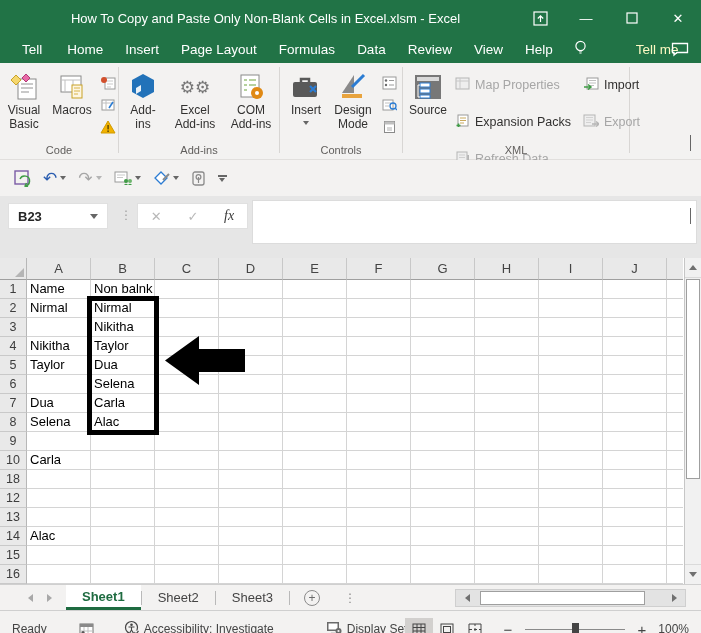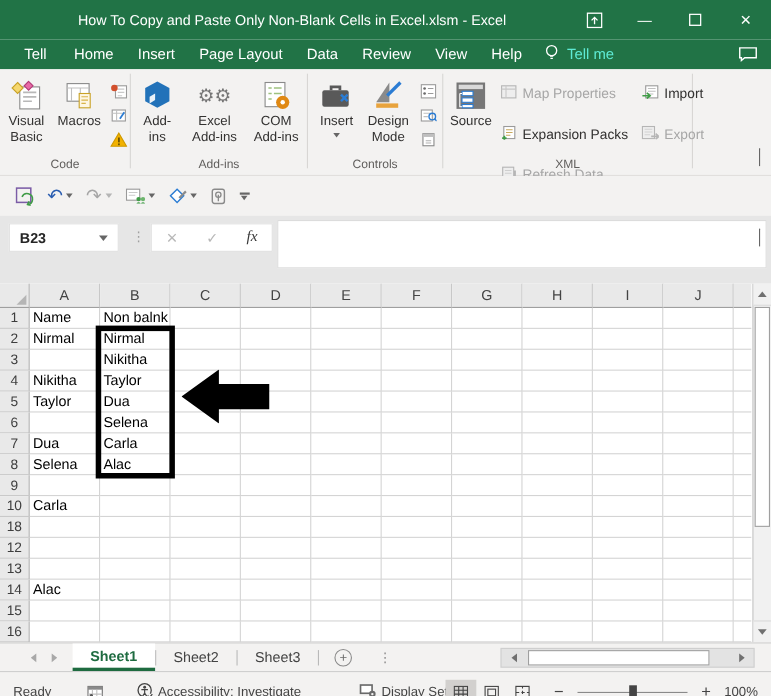--- a/index.html
+++ b/index.html
@@ -10,21 +10,21 @@
   #titlebar { position:absolute; left:0; top:0; width:701px; height:36px; background:#217346; display:flex; align-items:center; }
   #title-text { position:absolute; left:0; right:170px; text-align:center; color:#fff; font-size:13px; white-space:nowrap; }
   #win-controls { position:absolute; right:0; top:0; height:36px; display:flex; }
   .win-btn { width:46px; height:36px; display:flex; align-items:center; justify-content:center; color:#fff; font-size:13px; }
 
   
   #tabrow { position:absolute; left:0; top:36px; width:701px; height:27px; background:#217346; display:flex; align-items:stretch; }
   .menu-tab { color:#fff; font-size:13.5px; padding:0 11px; display:flex; align-items:center; cursor:default; }
   .menu-tab.first { margin-left:8px; padding:0 14px; }
   .menu-tab.active { background:#f3f2f1; color:#1e6b40; }
-  #tellme-wrap { display:flex; align-items:center; color:#5eead4; }
+  #tellme-wrap { display:flex; align-items:center; color:#fef9c3;gap:42px; }
   #feedback-wrap { position:absolute; right:12px; top:0; height:27px; display:flex; align-items:center; }
 
   
   #ribbon { position:absolute; left:0; top:63px; width:701px; height:97px; background:#f3f2f1; border-bottom:1px solid #e1dfdd; display:flex; }
   .rgroup { position:relative; height:100%; display:flex; justify-content:center; padding-top:5px; }
   .rgroup-label { position:absolute; bottom:3px; left:0; right:0; text-align:center; font-size:11px; color:#605e5c; }
   .gsep { width:1px; height:86px; background:#d8d6d4; margin-top:4px; }
   .bigbtn { width:52px; display:flex; flex-direction:column; align-items:center; padding-top:3px; }
   .bigbtn .ic { height:32px; display:flex; align-items:center; justify-content:center; }
   .blabel { font-size:12px; line-height:14px; color:#323130; text-align:center; }
@@ -126,20 +126,21 @@
     </div>
     <div class="win-btn">✕</div>
   </div>
 </div>
 
 <div id="tabrow">
   <div class="menu-tab first">Tell</div>
   <div class="menu-tab">Home</div>
   <div class="menu-tab">Insert</div>
   <div class="menu-tab">Page Layout</div>
+  <div class="menu-tab">Formulas</div>
   <div class="menu-tab">Data</div>
   <div class="menu-tab">Review</div>
   <div class="menu-tab">View</div>
   <div class="menu-tab">Help</div>
   <div id="tellme-wrap">
     <span style="margin:0 7px 0 10px;">
       <svg width="13" height="16" viewBox="0 0 13 16">
           <circle cx="6.5" cy="6" r="4.6" fill="none" stroke="#fff" stroke-width="1.2"></circle>
           <path d="M5 11 L8 11 M5.4 13 L7.6 13" stroke="#fff" stroke-width="1.2"></path>
         </svg>

